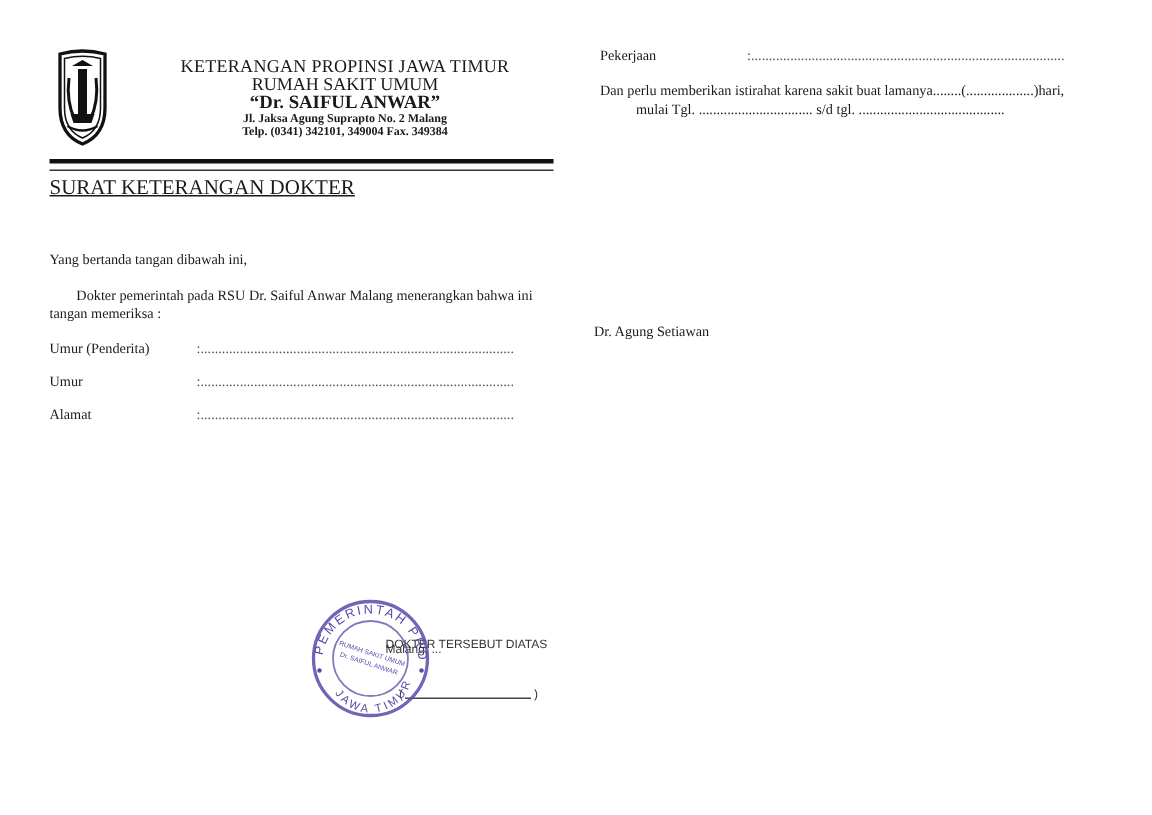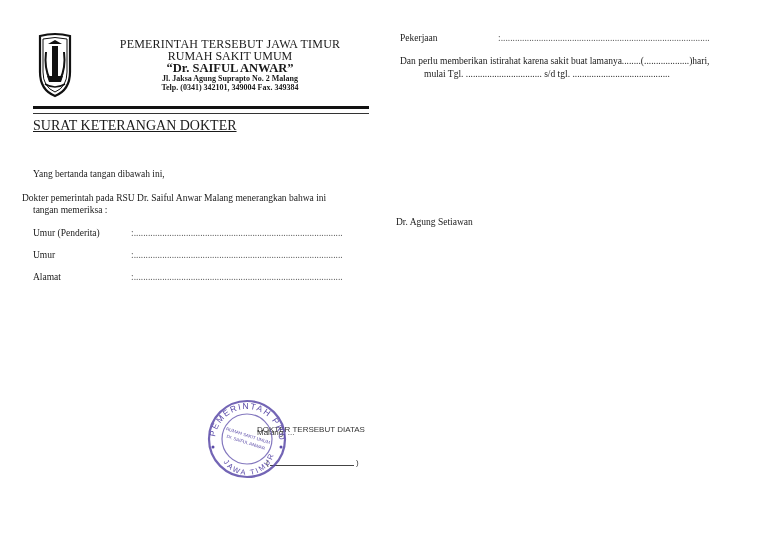--- a/index.html
+++ b/index.html
@@ -34,33 +34,33 @@
     <path d="M7 7 Q19 4 31 7 L31 40 Q31 55 19 60 Q7 55 7 40 Z" fill="none" stroke="#111" stroke-width="1"></path>
     <rect x="16" y="14" width="6" height="30" fill="#111"></rect>
     <path d="M12 12 L26 12 L19 8 Z" fill="#111"></path>
     <path d="M10 20 Q8 36 14 48" fill="none" stroke="#111" stroke-width="2"></path>
     <path d="M28 20 Q30 36 24 48" fill="none" stroke="#111" stroke-width="2"></path>
     <path d="M11 44 L27 44 L25 50 L13 50 Z" fill="#111"></path>
     <path d="M9 52 Q19 58 29 52" fill="none" stroke="#111" stroke-width="1.5"></path>
   </svg>
 </div>
 
-<div class="abs hdr-line h1">PEMERINTAH TERSEBUT JAWA TIMUR</div>
+<div class="abs hdr-line h1">KETERANGAN PROPINSI JAWA TIMUR</div>
 <div class="abs hdr-line h2">RUMAH SAKIT UMUM</div>
 <div class="abs hdr-line h3">“Dr. SAIFUL ANWAR”</div>
 <div class="abs hdr-line h4">Jl. Jaksa Agung Suprapto No. 2 Malang</div>
 <div class="abs hdr-line h5">Telp. (0341) 342101, 349004 Fax. 349384</div>
 
 <div class="abs rule-thick"></div>
 <div class="abs rule-thin"></div>
 
 <div class="abs title">SURAT KETERANGAN DOKTER</div>
 
 <div class="abs body-text" style="left:33px; top:168px;">Yang bertanda tangan dibawah ini,</div>
-<div class="abs body-text" style="left:22px; top:192px; width:340px; white-space:nowrap;">Dokter pemerintah pada RSU Dr. Saiful Anwar Malang menerangkan bahwa ini</div>
+<div class="abs body-text" style="left:33px; top:192px; width:340px; white-space:nowrap;text-align:center;">Dokter pemerintah pada RSU Dr. Saiful Anwar Malang menerangkan bahwa ini</div>
 <div class="abs body-text" style="left:33px; top:204px;">tangan memeriksa :</div>
 
 <div class="abs field-label" style="left:33px; top:228px;">Umur (Penderita)</div>
 <div class="abs field-dots" style="left:131px; top:228px; width:222px;">:........................................................................................</div>
 
 <div class="abs field-label" style="left:33px; top:250px;">Umur</div>
 <div class="abs field-dots" style="left:131px; top:250px; width:222px;">:........................................................................................</div>
 
 <div class="abs field-label" style="left:33px; top:272px;">Alamat</div>
 <div class="abs field-dots" style="left:131px; top:272px; width:222px;">:........................................................................................</div>

